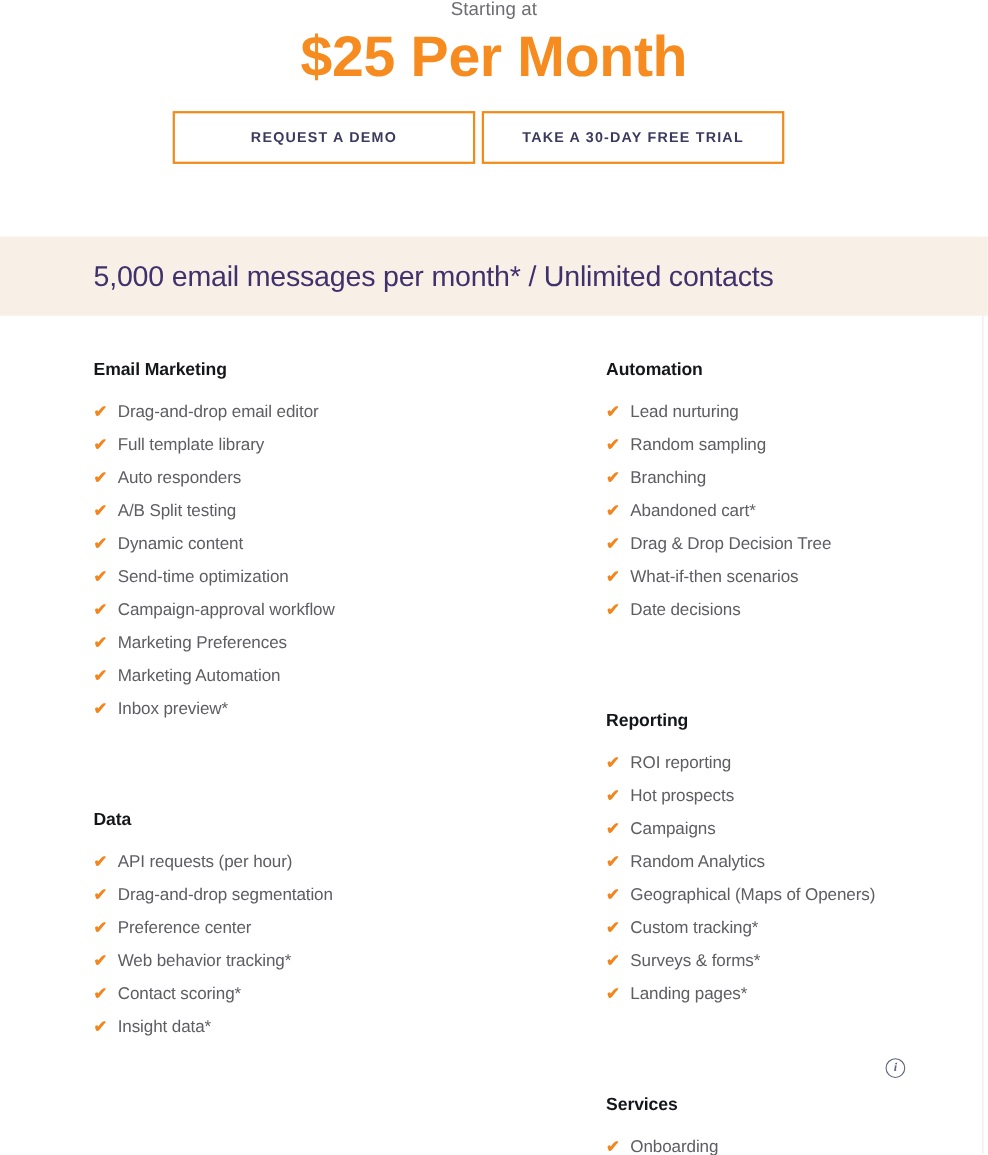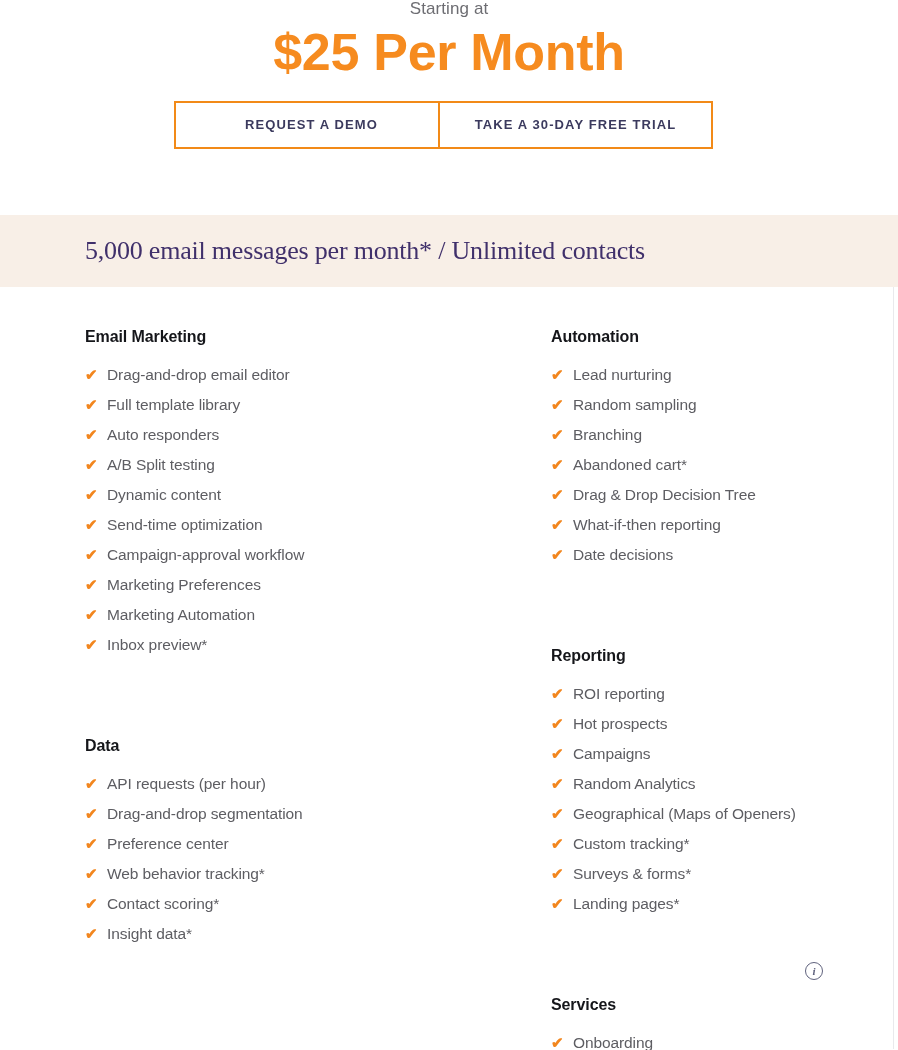--- a/index.html
+++ b/index.html
@@ -68,34 +68,33 @@
     color: #3b3a5e;
     font-family: "Liberation Sans", sans-serif;
     font-size: 13px;
     font-weight: bold;
     letter-spacing: 1.1px;
     text-align: center;
     line-height: 44px;
     cursor: pointer;
     white-space: nowrap;
   }
-  .cta-btn.demo  { left: 174px; width: 275px; }
+  .cta-btn.demo  { left: 157px; width: 275px; }
   .cta-btn.trial { left: 438px; width: 275px; }
 
   
   .banner {
     position: absolute;
     top: 216px;
     left: 0;
     width: 898px;
     height: 72px;
     background: #f8efe7;
     display: flex;
     align-items: center;
-    font-family: Liberation Serif, serif;
   }
   .banner-text {
     margin-left: 85px;
     font-size: 26px;
     color: #40306b;
     letter-spacing: -0.2px;
     line-height: 30px;
   }
 
   
@@ -286,21 +285,21 @@
             <li>
               <span class="check">✔</span>
               <span>Abandoned cart*</span>
             </li>
             <li>
               <span class="check">✔</span>
               <span>Drag &amp; Drop Decision Tree</span>
             </li>
             <li>
               <span class="check">✔</span>
-              <span>What-if-then reporting</span>
+              <span>What-if-then scenarios</span>
             </li>
             <li>
               <span class="check">✔</span>
               <span>Date decisions</span>
             </li>
           </ul>
         </div>
         <div class="group">
           <div class="group-title">Reporting</div>
           <ul class="feature-list">

